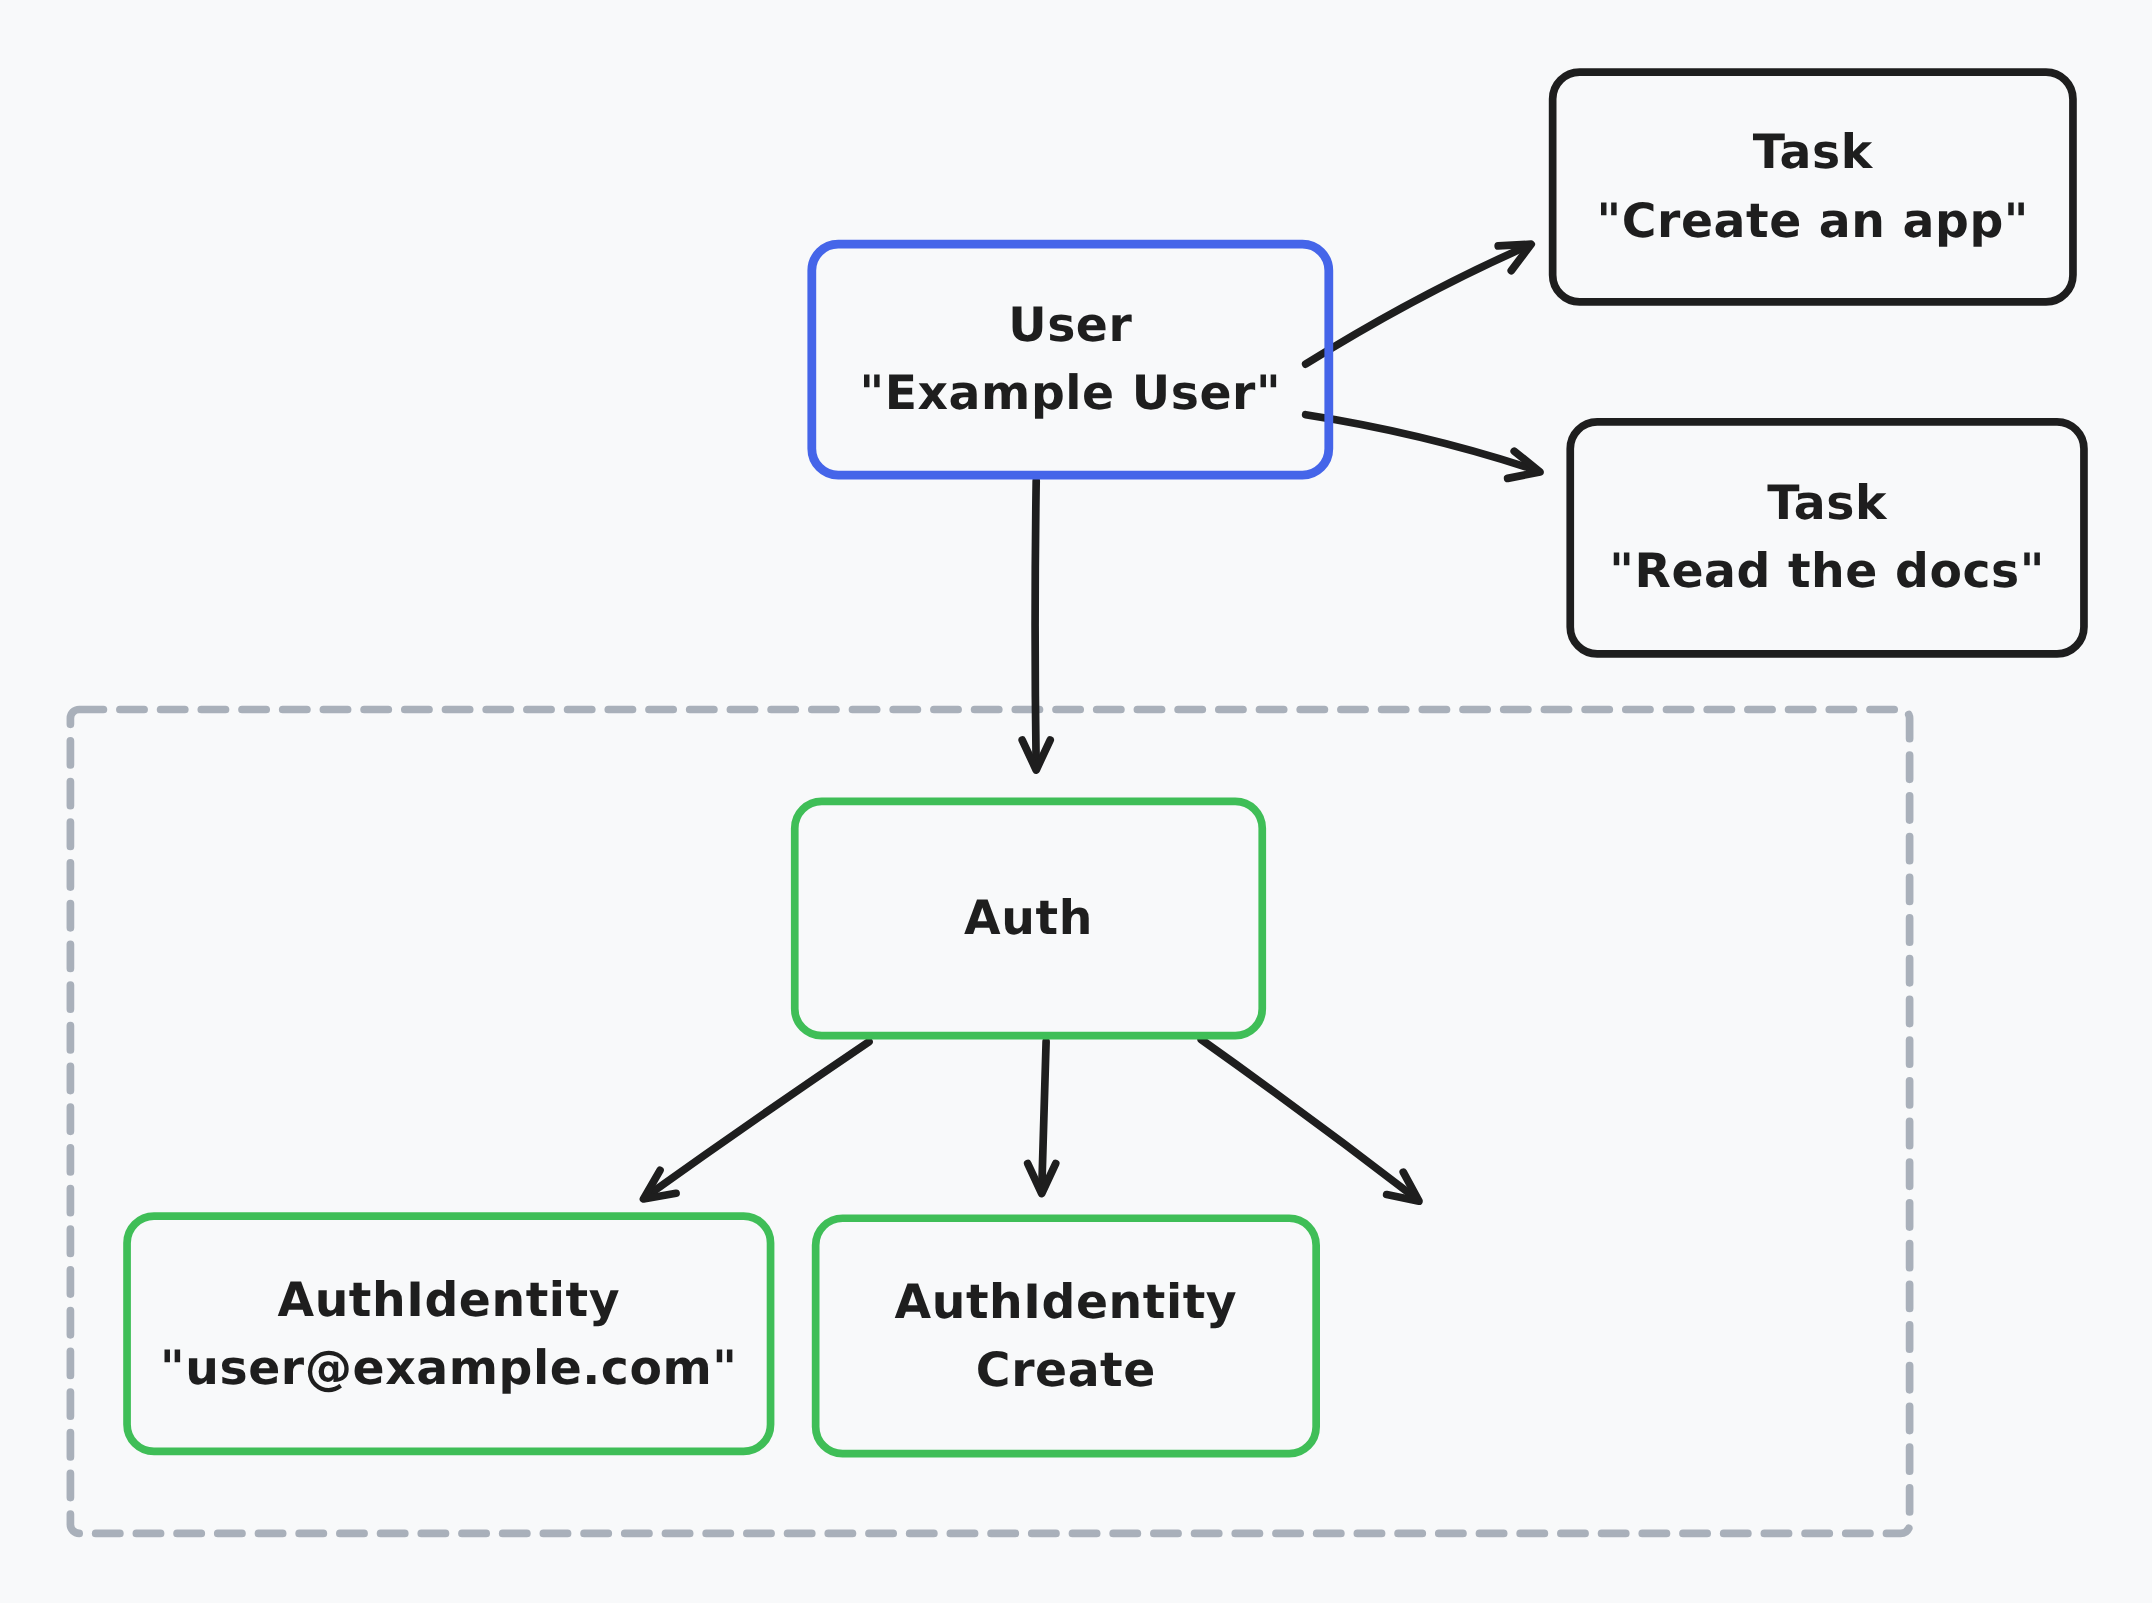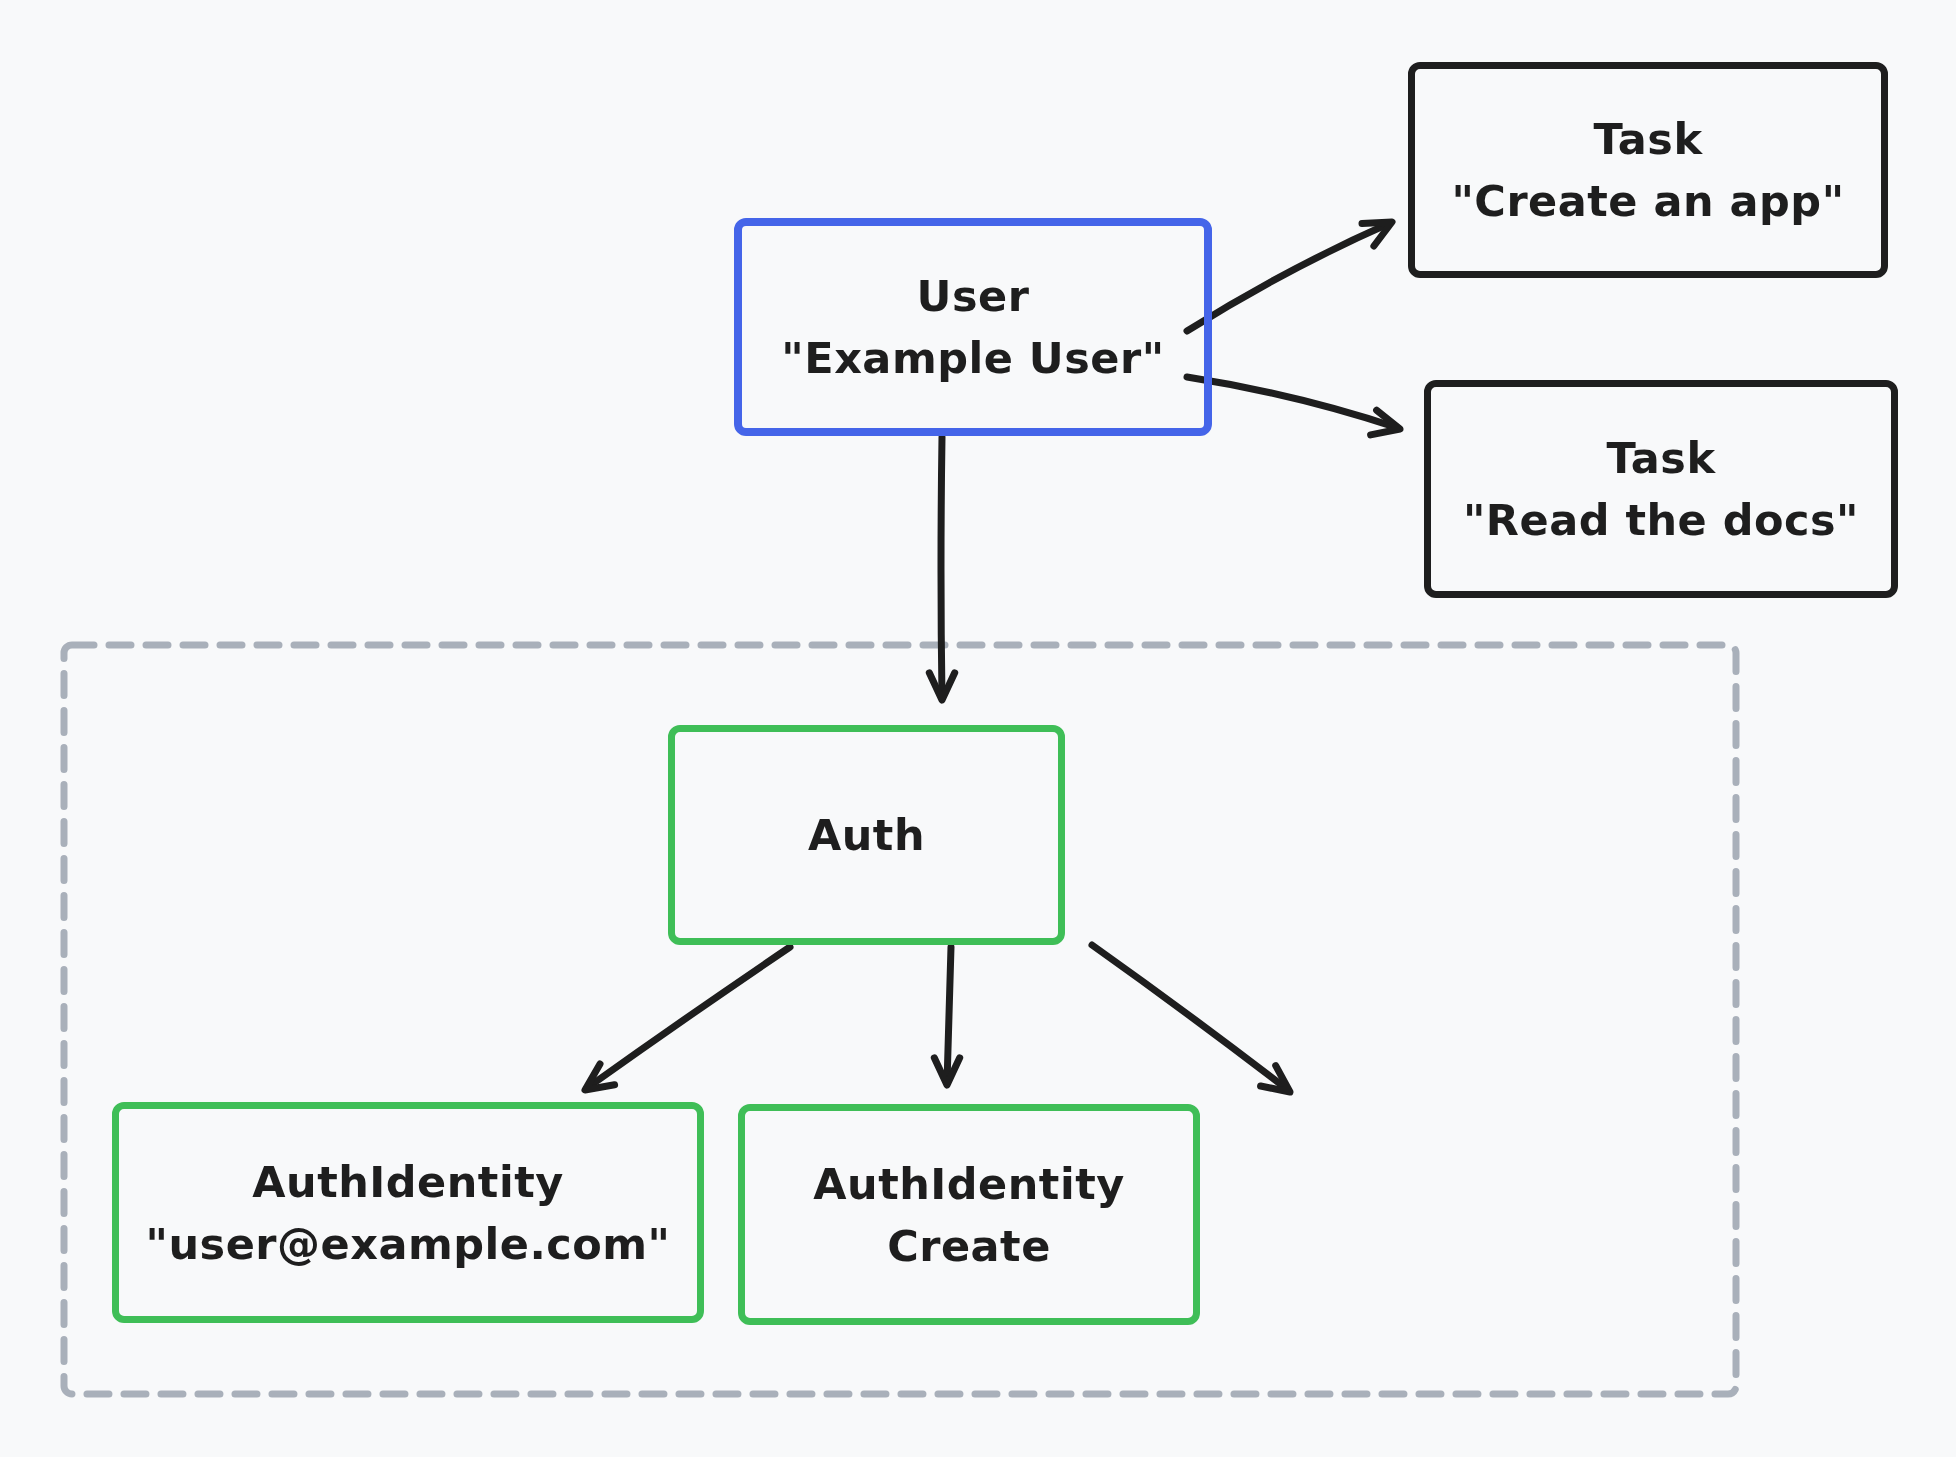--- a/index.html
+++ b/index.html
@@ -22,39 +22,39 @@
     width: 1956px;
     height: 1457px;
   }
   .node {
     position: absolute;
     box-sizing: border-box;
     display: flex;
     flex-direction: column;
     align-items: center;
     justify-content: center;
-    border-radius: 12px;
+    border-radius: 28px;
     background: transparent;
     color: #1e1e1e;
     font-weight: 700;
     font-size: 43px;
     line-height: 62px;
     letter-spacing: 0.5px;
     text-align: center;
     white-space: nowrap;
   }
   .node span { display: block; }
   .node-user   { border: 8px solid #4565e9; }
   .node-task   { border: 7px solid #1e1e1e; }
   .node-green  { border: 7px solid #3fbe57; }
 
   #node-user      { left: 705px;  top: 218px;  width: 478px; height: 218px; margin-left: 29px; }
   #node-task1     { left: 1408px; top: 62px;   width: 480px; height: 216px; }
   #node-task2     { left: 1424px; top: 380px;  width: 474px; height: 218px; }
-  #node-auth      { left: 668px;  top: 725px;  width: 397px; height: 220px; text-align: center; }
+  #node-auth      { left: 719px;  top: 725px;  width: 432px; height: 220px; text-align: center; }
   #node-aid-email { left: 112px;  top: 1102px; width: 592px; height: 221px; }
   #node-aid-google{ left: 738px;  top: 1104px; width: 462px; height: 221px; }
   #node-session   { left: 1237px; top: 1104px; width: 460px; height: 224px; }
 
   .shaft, .head {
     fill: none;
     stroke: #1e1e1e;
     stroke-width: 7;
     stroke-linecap: round;
     stroke-linejoin: round;

